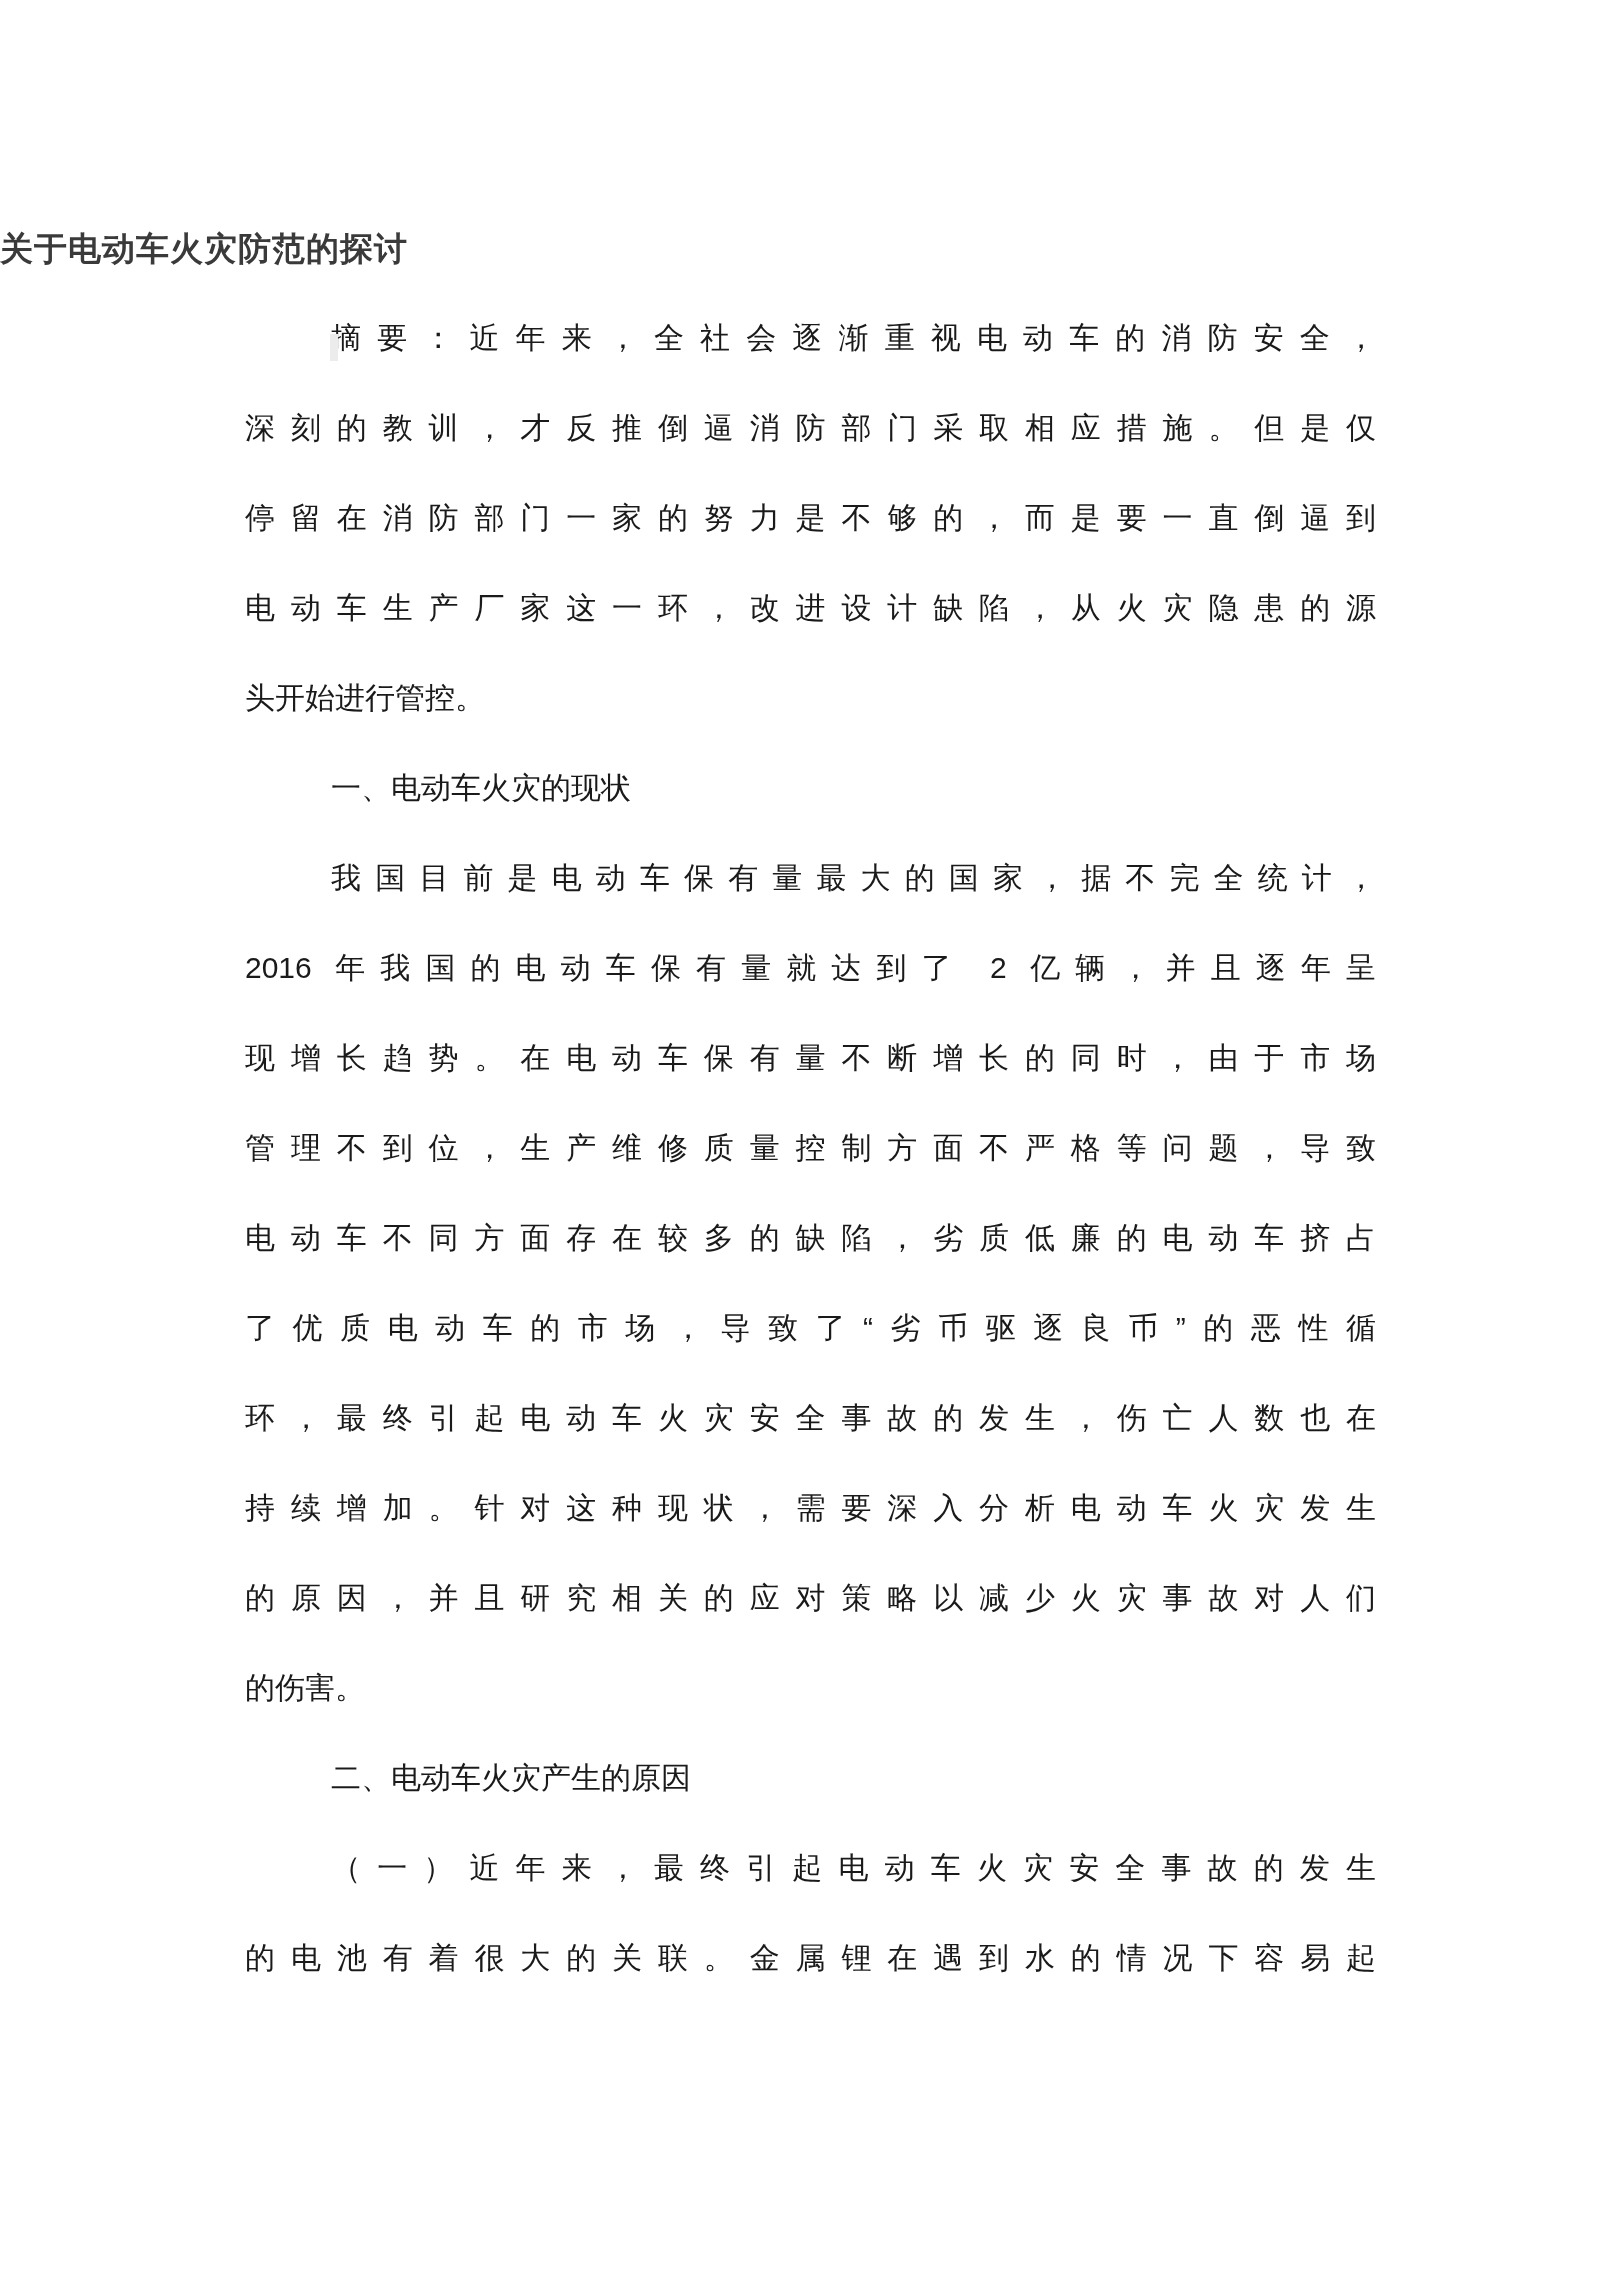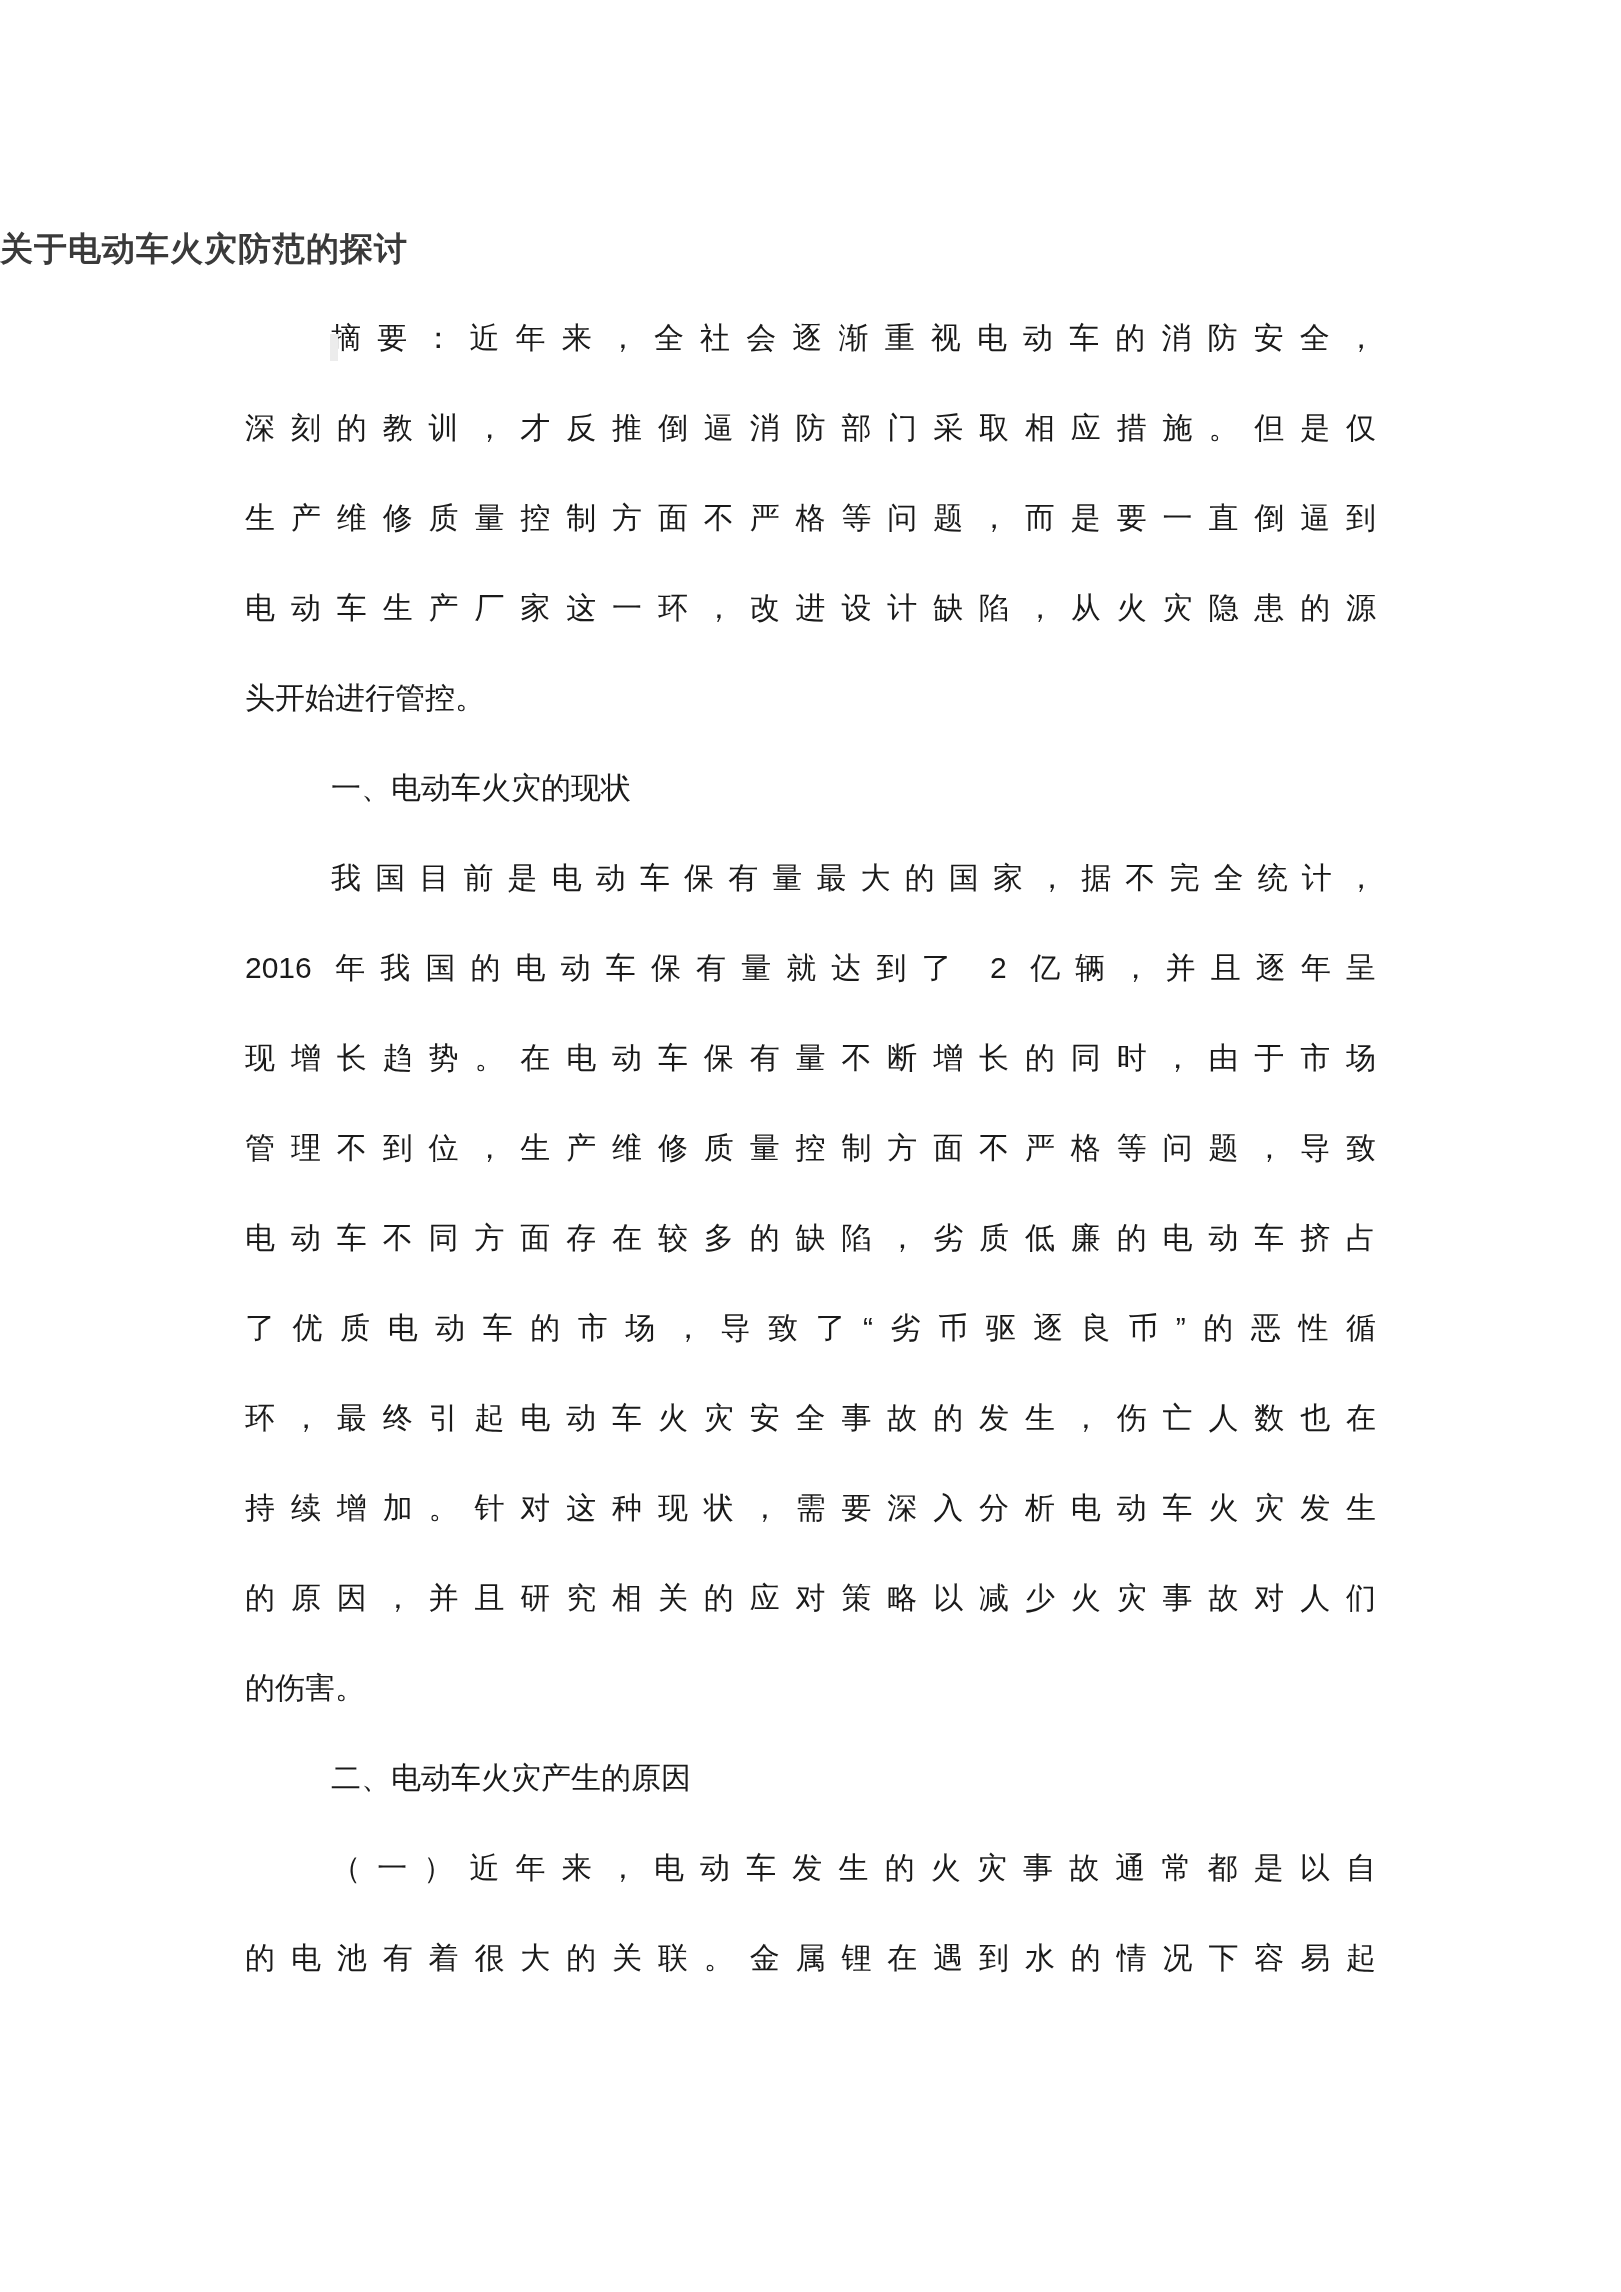--- a/index.html
+++ b/index.html
@@ -58,32 +58,32 @@
 <body>
 
 <div class="page">
   <div class="doc-title">关于电动车火灾防范的探讨</div>
 
   <div class="cursor-artifact"></div>
 
   <div class="doc-body">
       <div class="tline justify indent">摘要：近年来，全社会逐渐重视电动车的消防安全，</div>
       <div class="tline justify">深刻的教训，才反推倒逼消防部门采取相应措施。但是仅</div>
-      <div class="tline justify">生产维修质量控制方面不严格等问题，而是要一直倒逼到</div>
+      <div class="tline justify">停留在消防部门一家的努力是不够的，而是要一直倒逼到</div>
       <div class="tline justify">电动车生产厂家这一环，改进设计缺陷，从火灾隐患的源</div>
       <div class="tline">头开始进行管控。</div>
       <div class="tline indent">一、电动车火灾的现状</div>
       <div class="tline justify indent">我国目前是电动车保有量最大的国家，据不完全统计，</div>
       <div class="tline justify">2016 年我国的电动车保有量就达到了 2 亿辆，并且逐年呈</div>
       <div class="tline justify">现增长趋势。在电动车保有量不断增长的同时，由于市场</div>
       <div class="tline justify">管理不到位，生产维修质量控制方面不严格等问题，导致</div>
       <div class="tline justify">电动车不同方面存在较多的缺陷，劣质低廉的电动车挤占</div>
       <div class="tline justify">了优质电动车的市场，导致了“劣币驱逐良币”的恶性循</div>
       <div class="tline justify">环，最终引起电动车火灾安全事故的发生，伤亡人数也在</div>
       <div class="tline justify">持续增加。针对这种现状，需要深入分析电动车火灾发生</div>
       <div class="tline justify">的原因，并且研究相关的应对策略以减少火灾事故对人们</div>
       <div class="tline">的伤害。</div>
       <div class="tline indent">二、电动车火灾产生的原因</div>
-      <div class="tline justify indent">（一）近年来，电动车发生的火灾事故通常都是以自</div>
+      <div class="tline justify indent">（一）近年来，最终引起电动车火灾安全事故的发生</div>
       <div class="tline justify">的电池有着很大的关联。金属锂在遇到水的情况下容易起</div>
     </div>
 </div>
 
 
 </body></html>

